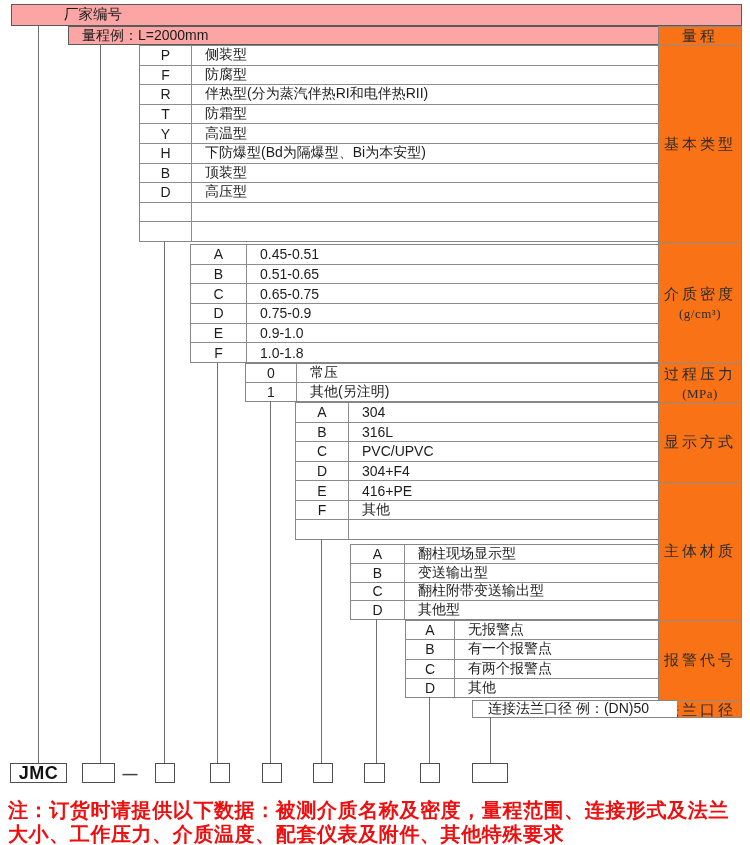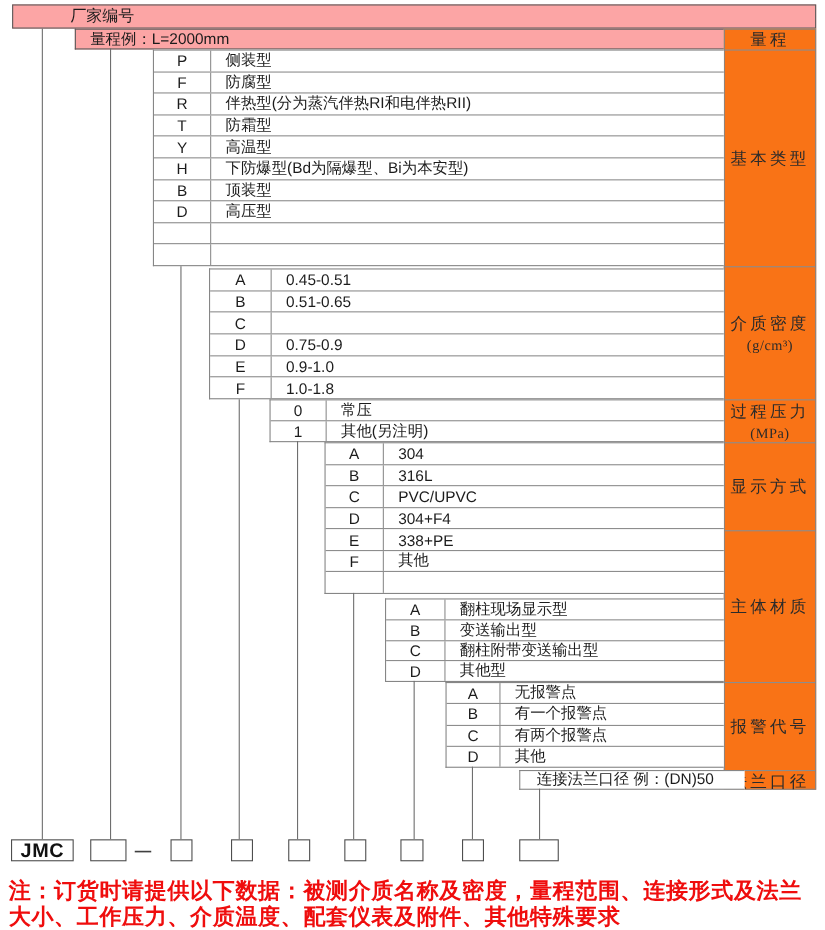--- a/index.html
+++ b/index.html
@@ -121,20 +121,21 @@
   <div class="row">
       <span class="code">A</span>
       <span class="desc">0.45-0.51</span>
     </div>
   <div class="row">
       <span class="code">B</span>
       <span class="desc">0.51-0.65</span>
     </div>
   <div class="row">
       <span class="code">C</span>
+      <span class="desc">0.65-0.75</span>
     </div>
   <div class="row">
       <span class="code">D</span>
       <span class="desc">0.75-0.9</span>
     </div>
   <div class="row">
       <span class="code">E</span>
       <span class="desc">0.9-1.0</span>
     </div>
   <div class="row">
@@ -166,21 +167,21 @@
   <div class="row">
       <span class="code">C</span>
       <span class="desc">PVC/UPVC</span>
     </div>
   <div class="row">
       <span class="code">D</span>
       <span class="desc">304+F4</span>
     </div>
   <div class="row">
       <span class="code">E</span>
-      <span class="desc">338+PE</span>
+      <span class="desc">416+PE</span>
     </div>
   <div class="row">
       <span class="code">F</span>
       <span class="desc">其他</span>
     </div>
   <div class="row">
       <span class="code"></span>
       <span class="desc"></span>
     </div>
 </div>

